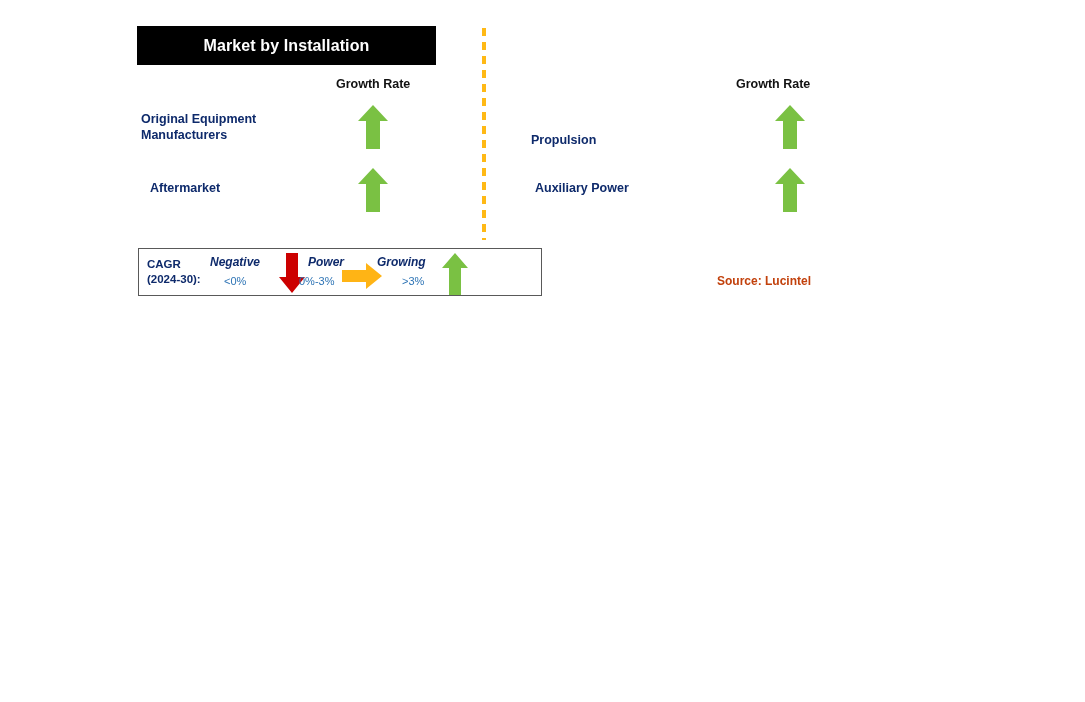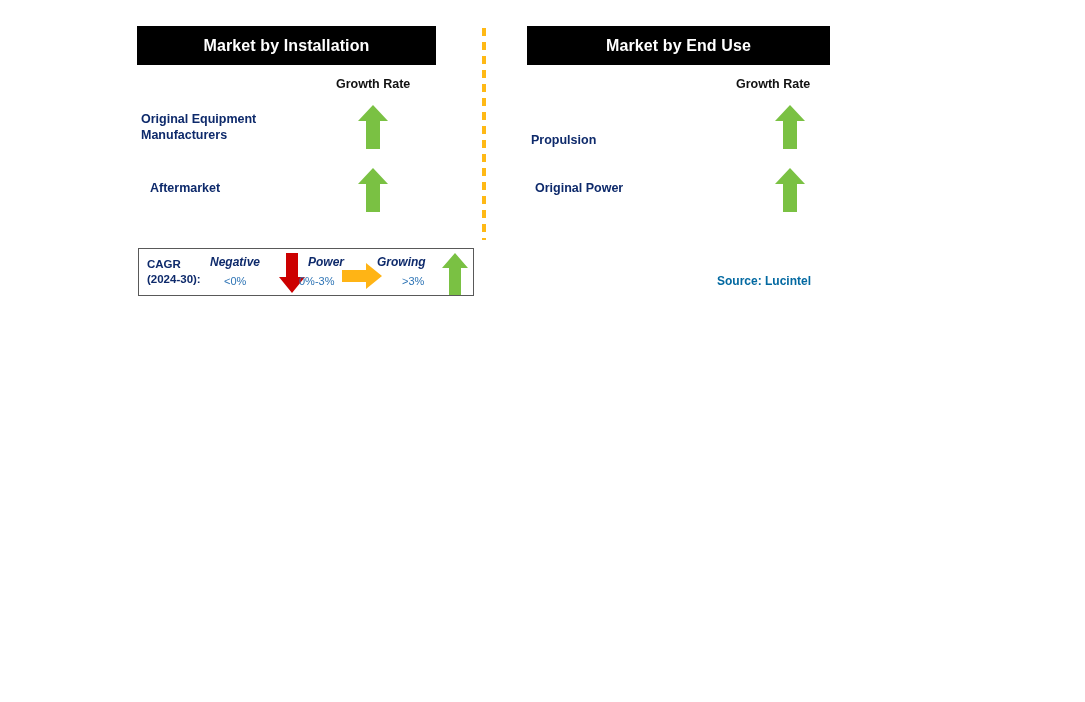--- a/index.html
+++ b/index.html
@@ -100,21 +100,21 @@
     );
     background-size: 4px 14px;
     background-repeat: repeat-y;
   }
 
   
   #cagr-legend {
     position: absolute;
     left: 138px;
     top: 248px;
-    width: 336px;
+    width: 404px;
     height: 48px;
     border: 1.4px solid #595959;
     background: #ffffff;
     box-sizing: border-box;
   }
   .legend-title {
     position: absolute;
     left: 8px;
     top: 8px;
     font-size: 11.5px;
@@ -151,21 +151,21 @@
   #legend-arrow-flat svg,
   #legend-arrow-growing svg { display: block; }
 
   
   #source-note {
     position: absolute;
     left: 717px;
     top: 274px;
     font-size: 12px;
     font-weight: bold;
-    color: #0369a1;
+    color: #c2410c;
     white-space: nowrap;
   }
 </style>
 </head>
 <body>
 
 <div class="canvas">
 
   <div class="panel-header" id="header-installation">
     <span>Market by Installation</span>
@@ -185,35 +185,32 @@
   <div class="segment-label" id="seg-aftermarket">Aftermarket</div>
 
   <span class="arrow" id="arrow-aftermarket">
     <svg width="30" height="44" viewBox="0 0 30 44">
       <path d="M15 0 L30 16 L22 16 L22 44 L8 44 L8 16 L0 16 Z" fill="#7AC143"></path>
     </svg>
   </span>
 
   <div id="divider"></div>
 
-  <div class="panel-header" id="header-enduse">
-    <span>Market by End Use</span>
-  </div>
 
   <div class="growth-rate-label" id="growth-rate-right">Growth Rate</div>
 
   <div class="segment-label" id="seg-propulsion">Propulsion</div>
 
   <span class="arrow" id="arrow-propulsion">
     <svg width="30" height="44" viewBox="0 0 30 44">
       <path d="M15 0 L30 16 L22 16 L22 44 L8 44 L8 16 L0 16 Z" fill="#7AC143"></path>
     </svg>
   </span>
 
-  <div class="segment-label" id="seg-auxpower">Original Power</div>
+  <div class="segment-label" id="seg-auxpower">Auxiliary Power</div>
 
   <span class="arrow" id="arrow-auxpower">
     <svg width="30" height="44" viewBox="0 0 30 44">
       <path d="M15 0 L30 16 L22 16 L22 44 L8 44 L8 16 L0 16 Z" fill="#7AC143"></path>
     </svg>
   </span>
 
   <div id="cagr-legend">
 
     <div class="legend-title">CAGR

